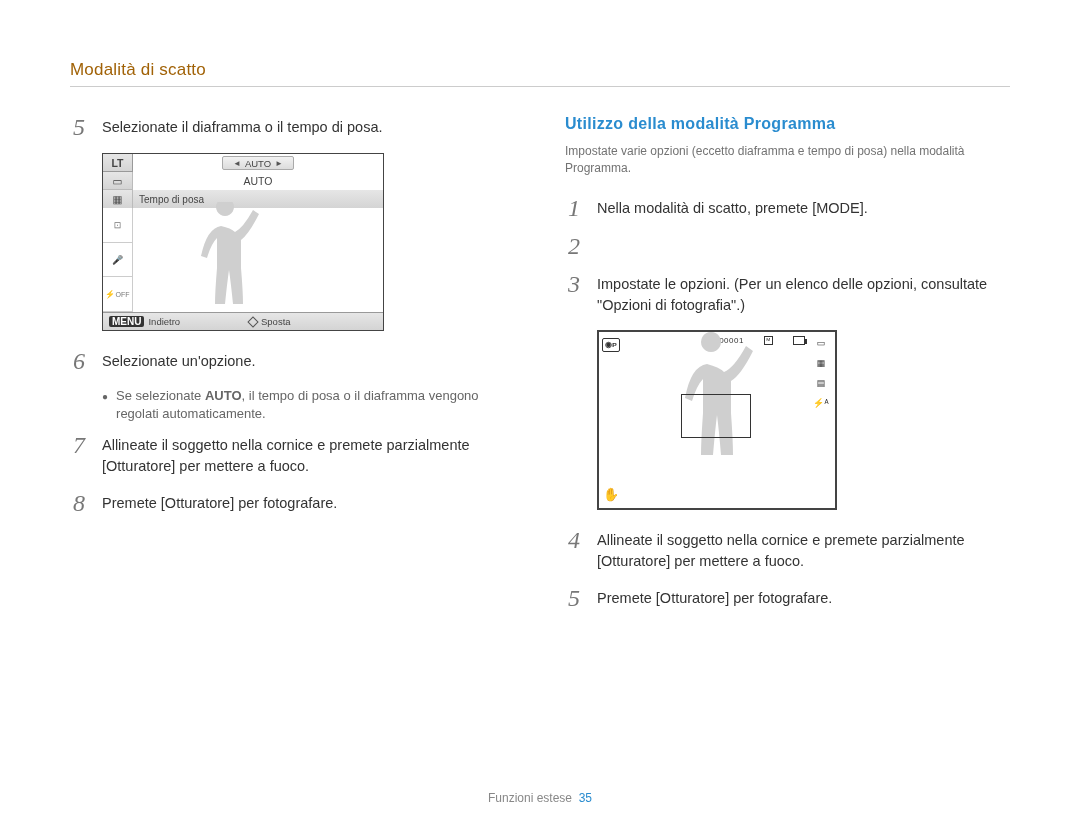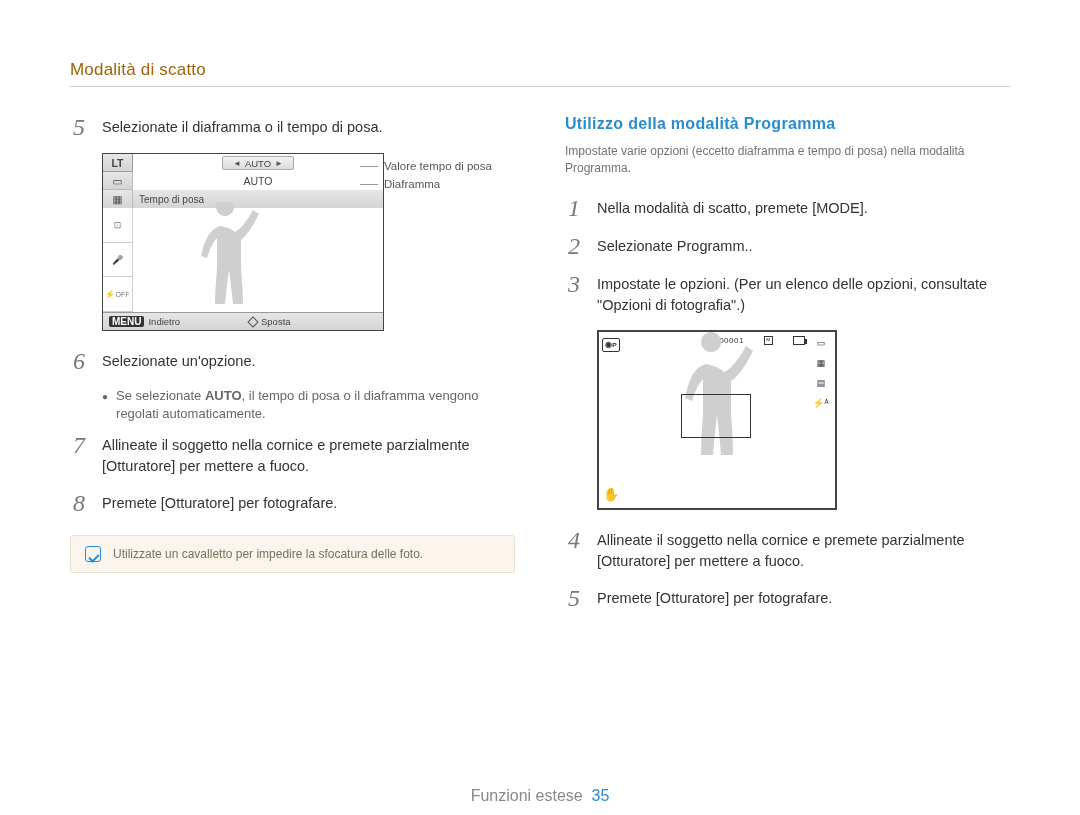--- a/index.html
+++ b/index.html
@@ -234,21 +234,21 @@
     position:absolute; right:30px; top:4px; font-size:8px; letter-spacing:0.5px;
     display:flex; align-items:center; gap:20px; color:#333;
   }
   .lcd2 .topright .batbox {
     width:12px;height:9px;border:1px solid #333;position:relative;
   }
   .lcd2 .topright .batbox::after{content:"";position:absolute;right:-3px;top:2px;width:2px;height:5px;background:#333;}
   .lcd2 .topright .sizebox { border:1px solid #333; padding:0 1.5px; font-size:7px; }
   .footer-page {
     position:absolute; bottom:10px; left:0; right:0;
-    text-align:center; font-size:16px; color:#888;
+    text-align:center; font-size:12px; color:#888;
   }
   .footer-page .num { color:#2a8ccf; }
 </style>
 </head>
 <body>
 
 <div class="breadcrumb">Modalità di scatto</div>
 <hr class="hr">
 
 <div class="cols">
@@ -296,30 +296,20 @@
           <div class="cell">
             <span class="menu-tag">MENU</span>
             <span>Indietro</span>
           </div>
           <div class="cell">
             <span class="diamond"></span>
             <span>Sposta</span>
           </div>
         </div>
       </div>
-      <div class="callouts">
-        <div class="callout-row">
-            <span class="line"></span>
-            <span>Valore tempo di posa</span>
-          </div>
-        <div class="callout-row">
-            <span class="line"></span>
-            <span>Diaframma</span>
-          </div>
-      </div>
     </div>
 
     <div class="step">
       <div class="step-num">6</div>
       <div class="step-body">Selezionate un'opzione.</div>
     </div>
     <div class="bullet-sub">
       <span class="dot">●</span>
       <span>
         <span>Se selezionate </span><b>AUTO</b><span>, il tempo di posa o il diaframma vengono regolati automaticamente.</span>
@@ -333,42 +323,35 @@
       </div>
     </div>
 
     <div class="step">
       <div class="step-num">8</div>
       <div class="step-body">
         <span>Premete [</span><b>Otturatore</b><span>] per fotografare.</span>
       </div>
     </div>
 
-    <div class="note">
-      <span class="note-icon"></span>
-      <span>Utilizzate un cavalletto per impedire la sfocatura delle foto.</span>
-    </div>
   </div>
 
   <div class="col">
     <div class="heading-blue">Utilizzo della modalità Programma</div>
     <div class="lead">Impostate varie opzioni (eccetto diaframma e tempo di posa) nella modalità Programma.</div>
 
     <div class="step">
       <div class="step-num">1</div>
       <div class="step-body">
         <span>Nella modalità di scatto, premete [</span><b>MODE</b><span>].</span>
       </div>
     </div>
 
     <div class="step">
       <div class="step-num">2</div>
-      <div class="step-body">
-        <span>Selezionate </span><b>Programm.</b><span>.</span>
-      </div>
     </div>
 
     <div class="step">
       <div class="step-num">3</div>
       <div class="step-body">Impostate le opzioni. (Per un elenco delle opzioni, consultate "Opzioni di fotografia".)</div>
     </div>
 
     <div class="lcd2">
       <div class="topright">
         <span>00001</span>

